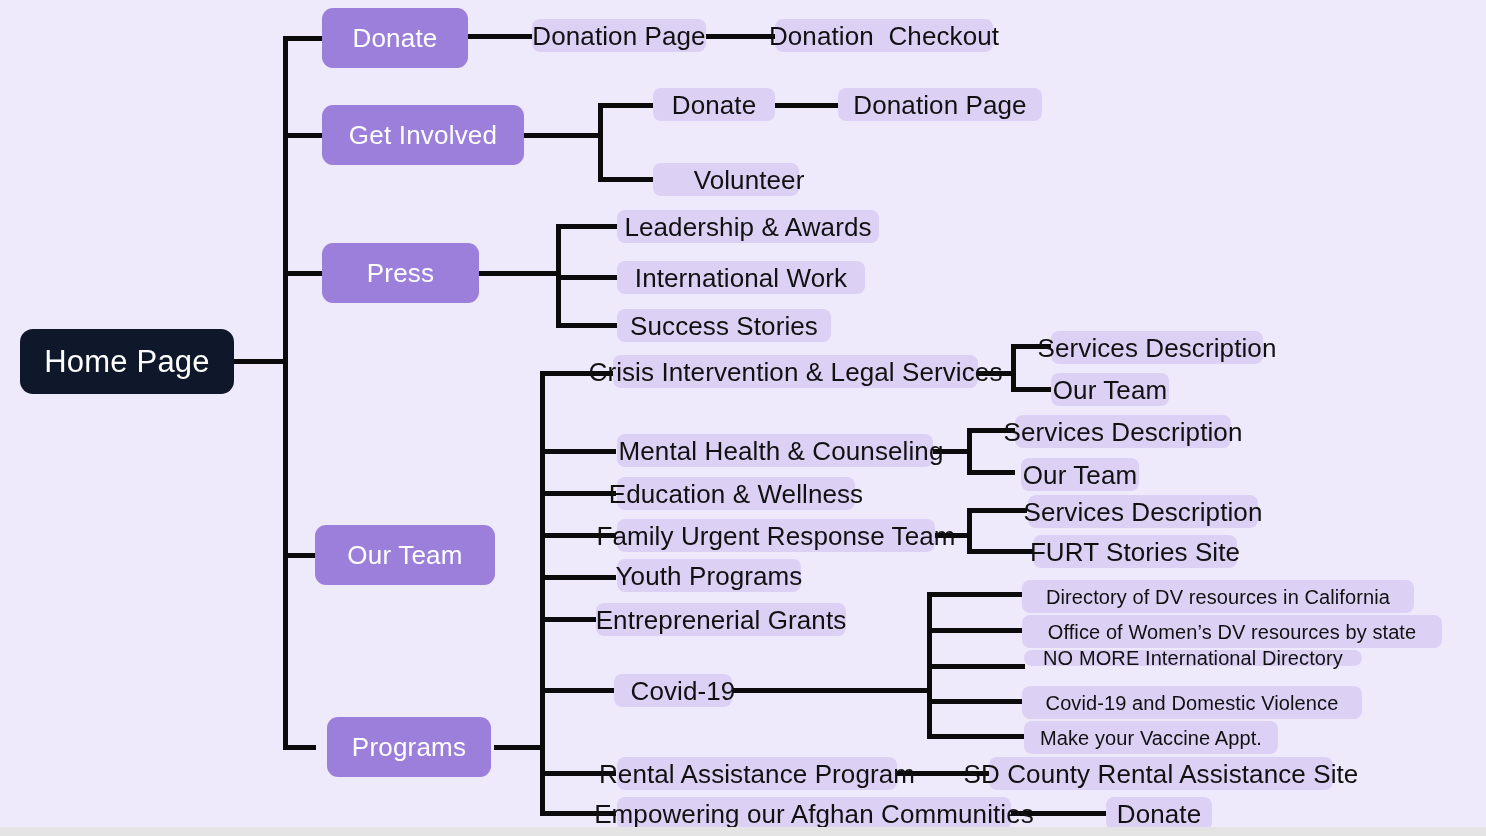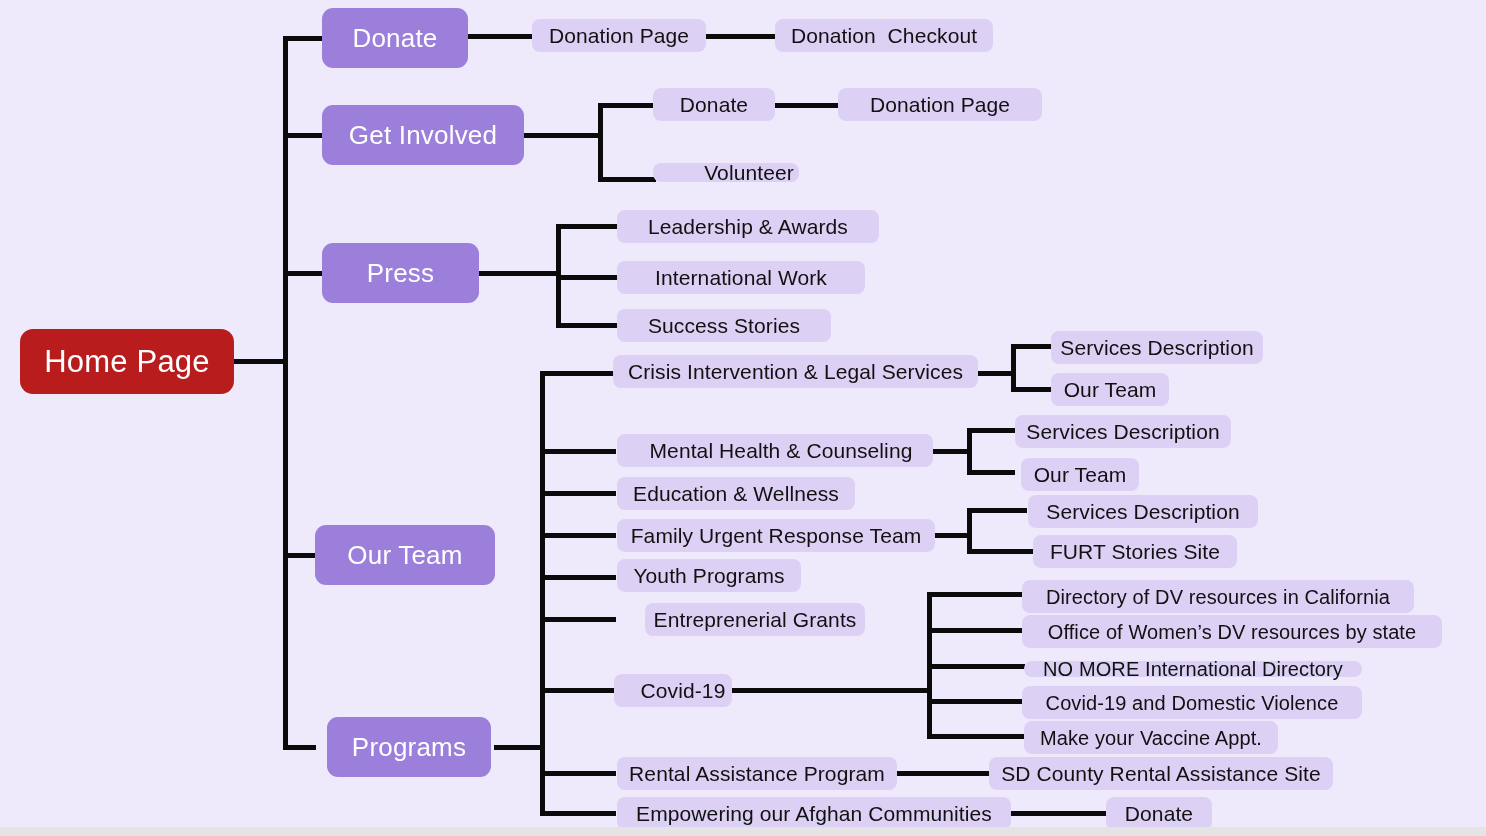--- a/index.html
+++ b/index.html
@@ -34,39 +34,39 @@
     box-sizing: border-box;
     display: flex;
     align-items: center;
     justify-content: center;
     white-space: pre;
     border-radius: 12px;
     line-height: 1;
   }
   
   .lvl-root {
-    background: #b91c1c;
+    background: #0f172a;
     color: #ffffff;
     font-size: 31px;
     border-radius: 13px;
     letter-spacing: 0.2px;
   }
   
   .lvl-2 {
     background: #9b7fda;
     color: #ffffff;
     font-size: 26px;
     border-radius: 11px;
     letter-spacing: 0.2px;
   }
   
   .lvl-3 {
     background: #ddd0f5;
     color: #111111;
-    font-size: 21px;
+    font-size: 26px;
     border-radius: 8px;
     letter-spacing: 0.1px;
   }
   .lvl-3.small {
     font-size: 20px;
   }
   .edge {
     position: absolute;
     background: #0b0b0b;
   }
@@ -154,47 +154,47 @@
   <div class="node lvl-2" style="left:322px; top:105px; width:202px; height:60px;">Get Involved</div>
   <div class="node lvl-2" style="left:322px; top:243px; width:157px; height:60px;">Press</div>
   <div class="node lvl-2" style="left:315px; top:525px; width:180px; height:60px;">Our Team</div>
   <div class="node lvl-2" style="left:315px; top:717px; width:164px; height:60px;margin-left:12px;">Programs</div>
 
   <div class="node lvl-3" style="left:532px; top:19px; width:174px; height:33px;">Donation Page</div>
   <div class="node lvl-3" style="left:775px; top:19px; width:218px; height:33px;">Donation  Checkout</div>
 
   <div class="node lvl-3" style="left:653px; top:88px; width:122px; height:33px;">Donate</div>
   <div class="node lvl-3" style="left:838px; top:88px; width:204px; height:33px;">Donation Page</div>
-  <div class="node lvl-3" style="left:653px; top:163px; width:146px; height:19px;padding-left:46px;">Volunteer</div>
+  <div class="node lvl-3" style="left:653px; top:163px; width:146px; height:33px;padding-left:46px;">Volunteer</div>
 
   <div class="node lvl-3" style="left:617px; top:210px; width:262px; height:33px;">Leadership &amp; Awards</div>
   <div class="node lvl-3" style="left:617px; top:261px; width:248px; height:33px;">International Work</div>
   <div class="node lvl-3" style="left:617px; top:309px; width:214px; height:33px;">Success Stories</div>
 
   <div class="node lvl-3" style="left:613px; top:355px; width:365px; height:33px;">Crisis Intervention &amp; Legal Services</div>
   <div class="node lvl-3" style="left:1051px; top:331px; width:212px; height:33px;">Services Description</div>
   <div class="node lvl-3" style="left:1051px; top:373px; width:118px; height:33px;">Our Team</div>
 
   <div class="node lvl-3" style="left:617px; top:434px; width:316px; height:33px;padding-left:12px;">Mental Health &amp; Counseling</div>
   <div class="node lvl-3" style="left:1015px; top:415px; width:216px; height:33px;">Services Description</div>
   <div class="node lvl-3" style="left:1021px; top:458px; width:118px; height:33px;">Our Team</div>
 
   <div class="node lvl-3" style="left:617px; top:477px; width:238px; height:33px;text-align:right;">Education &amp; Wellness</div>
 
   <div class="node lvl-3" style="left:617px; top:519px; width:318px; height:33px;">Family Urgent Response Team</div>
   <div class="node lvl-3" style="left:1028px; top:495px; width:230px; height:33px;">Services Description</div>
   <div class="node lvl-3" style="left:1033px; top:535px; width:204px; height:33px;">FURT Stories Site</div>
 
   <div class="node lvl-3" style="left:617px; top:559px; width:184px; height:33px;">Youth Programs</div>
-  <div class="node lvl-3" style="left:645px; top:603px; width:220px; height:33px;">Entreprenerial Grants</div>
+  <div class="node lvl-3" style="left:596px; top:603px; width:250px; height:33px;">Entreprenerial Grants</div>
   <div class="node lvl-3" style="left:614px; top:674px; width:118px; height:33px;padding-left:20px;">Covid-19</div>
 
   <div class="node lvl-3 small" style="left:1022px; top:580px; width:392px; height:33px;">Directory of DV resources in California</div>
   <div class="node lvl-3 small" style="left:1022px; top:615px; width:420px; height:33px;">Office of Women’s DV resources by state</div>
-  <div class="node lvl-3 small" style="left:1024px; top:650px; width:338px; height:16px;margin-top:11px;">NO MORE International Directory</div>
+  <div class="node lvl-3 small" style="left:1024px; top:650px; width:338px; height:16px;">NO MORE International Directory</div>
   <div class="node lvl-3 small" style="left:1022px; top:686px; width:340px; height:33px;">Covid-19 and Domestic Violence</div>
   <div class="node lvl-3 small" style="left:1024px; top:721px; width:254px; height:33px;">Make your Vaccine Appt.</div>
 
   <div class="node lvl-3" style="left:617px; top:757px; width:280px; height:33px;">Rental Assistance Program</div>
   <div class="node lvl-3" style="left:989px; top:757px; width:344px; height:33px;">SD County Rental Assistance Site</div>
 
   <div class="node lvl-3" style="left:617px; top:797px; width:394px; height:33px;">Empowering our Afghan Communities</div>
   <div class="node lvl-3" style="left:1106px; top:797px; width:106px; height:33px;">Donate</div>
 
   <div id="bottom-strip"></div>

